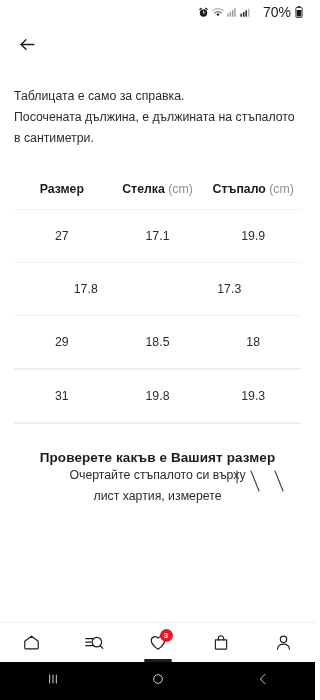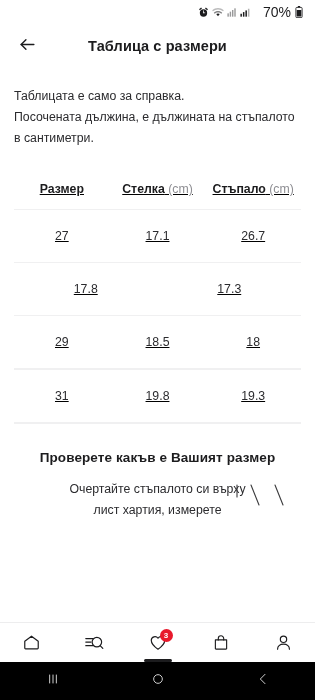--- a/index.html
+++ b/index.html
@@ -64,21 +64,20 @@
     padding:18px 14px 0 14px;
     font-size:12.3px; line-height:1.72;
     color:#2b2b2e;
   }
   .intro p { margin:0; }
 
   
   .sizetable {
     margin-top:20px;
     width:100%;
-    text-decoration:underline;
   }
   .trow {
     display:flex; align-items:center;
     height:52px;
     padding:0 14px;
   }
   .trow.header { height:40px; }
   .trow .c {
     flex:1 1 0; text-align:center;
     font-size:12.3px; color:#2b2b2e;
@@ -95,21 +94,20 @@
   
   .section {
     padding:26px 14px 0 14px;
     text-align:center;
   }
   .section-title {
     font-size:13.5px; font-weight:700; color:#1c1c1e;
     letter-spacing:.1px;
   }
   .section-body {
-    margin-top:14px;
     font-size:12.3px; line-height:1.7; color:#2b2b2e;
     position:relative;
   }
   .sketch {
     position:absolute; right:6px; top:4px;
     width:70px; height:40px;
     color:#3a3a3c;
   }
 
   
@@ -213,21 +211,20 @@
 
   <div class="appbar">
     <div class="back-btn">
       <span>
         <svg width="19" height="19" viewBox="0 0 24 24" fill="none" stroke="#1c1c1e" stroke-width="1.8" stroke-linecap="round" stroke-linejoin="round">
           <line x1="20" y1="12" x2="4" y2="12"></line>
           <polyline points="10,6 4,12 10,18"></polyline>
         </svg>
       </span>
     </div>
-    <div class="appbar-title">Таблица с размери</div>
   </div>
 
   <div class="content">
 
     <div class="intro">
       <p>Таблицата е само за справка.</p>
       <p> Посочената дължина, е дължината на стъпалото в сантиметри.</p>
     </div>
 
     <div class="sizetable">
@@ -241,21 +238,21 @@
         </div>
         <div class="c">
           <span>Стъпало</span><span class="unit"> (cm)</span>
         </div>
       </div>
       <div class="divider"></div>
 
       <div class="trow">
         <div class="c">27</div>
         <div class="c">17.1</div>
-        <div class="c">26.7</div>
+        <div class="c">19.9</div>
       </div>
       <div class="divider"></div>
 
       <div class="trow">
         <div class="c">17.8</div>
         <div class="c">17.3</div>
       </div>
       <div class="divider"></div>
 
       <div class="trow">

